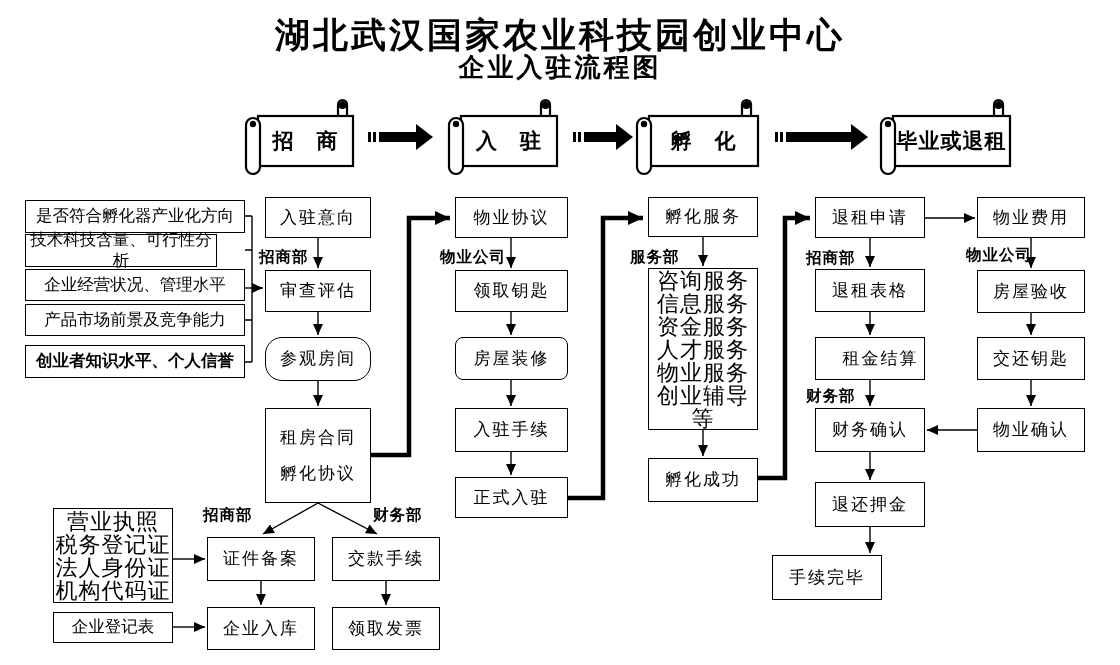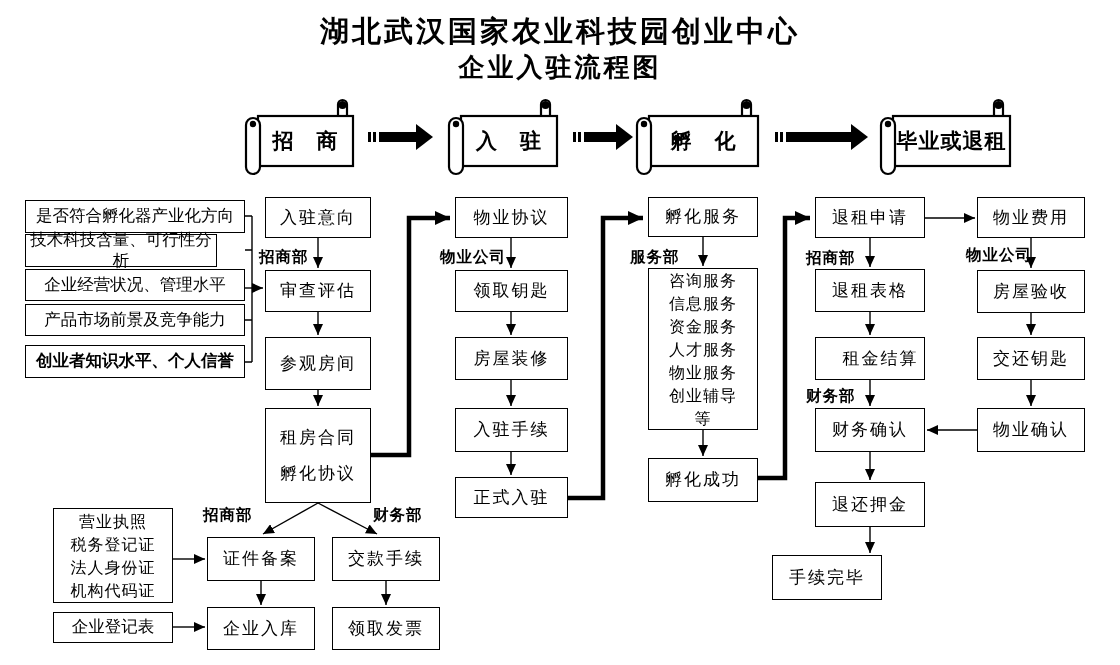--- a/index.html
+++ b/index.html
@@ -1,31 +1,31 @@
 <!DOCTYPE html>
 <html><head>
 <meta charset="utf-8">
 <style>
   html,body{margin:0;padding:0;background:#fff;}
   .stage{
     position:relative;width:1120px;height:665px;background:#ffffff;overflow:hidden;
     font-family:"Liberation Serif","DejaVu Serif",serif;color:#000;
   }
   .title-line{position:absolute;left:0;width:1120px;text-align:center;font-weight:bold;}
-  .title-1{top:12px;font-size:29px;letter-spacing:3px;}
+  .title-1{top:12px;font-size:35px;letter-spacing:3px;}
   .title-2{top:50px;font-size:26px;letter-spacing:3px;}
   .box{
     position:absolute;box-sizing:border-box;background:#fff;border:1.5px solid #000;
     display:flex;flex-direction:column;align-items:center;justify-content:center;
     font-size:17px;letter-spacing:2px;text-align:center;line-height:1.25;z-index:2;
   }
   .box.small-ls{letter-spacing:0;font-size:16.5px;}
   .box .ln{display:block;}
   .contract .ln{line-height:36px;}
-  .docs .ln,.services .ln{line-height:23px;letter-spacing:1px;font-size:16px;}
+  .docs .ln,.services .ln{line-height:23px;letter-spacing:1px;font-size:22px;}
   .dept{
     position:absolute;z-index:2;font-family:"Liberation Sans","DejaVu Sans",sans-serif;
     font-weight:700;font-size:15.5px;white-space:nowrap;letter-spacing:1px;
   }
   .banner-text{
     position:absolute;z-index:3;display:flex;align-items:center;justify-content:center;
     font-weight:bold;font-size:21px;top:124px;height:34px;letter-spacing:1px;
   }
   svg{position:absolute;left:0;top:0;z-index:1;}
 </style>
@@ -151,21 +151,21 @@
 
   <div class="box small-ls" style="left:25px;top:200px;width:220px;height:33px;">是否符合孵化器产业化方向</div>
   <div class="box small-ls" style="left:25px;top:234px;width:192px;height:33px;">技术科技含量、可行性分析</div>
   <div class="box small-ls" style="left:25px;top:269px;width:220px;height:32px;">企业经营状况、管理水平</div>
   <div class="box small-ls" style="left:25px;top:304px;width:220px;height:32px;">产品市场前景及竞争能力</div>
   <div class="box small-ls" style="left:25px;top:345px;width:220px;height:33px;font-weight:bold;">创业者知识水平、个人信誉</div>
 
   <div class="box" style="left:265px;top:197px;width:106px;height:41px;">入驻意向</div>
   <div class="dept" style="left:259px;top:247px;">招商部</div>
   <div class="box" style="left:265px;top:270px;width:106px;height:42px;text-align:right;">审查评估</div>
-  <div class="box" style="left:265px;top:337px;width:106px;height:53px;">参观房间</div>
+  <div class="box" style="left:265px;top:337px;width:106px;height:44px;border-radius:17px;">参观房间</div>
   <div class="box contract" style="left:265px;top:408px;width:106px;height:95px;">
     <span class="ln">租房合同</span>
     <span class="ln">孵化协议</span>
   </div>
 
   <div class="box docs" style="left:53px;top:508px;width:120px;height:95px;">
     <span class="ln">营业执照</span>
     <span class="ln">税务登记证</span>
     <span class="ln">法人身份证</span>
     <span class="ln">机构代码证</span>
@@ -174,21 +174,21 @@
   <div class="dept" style="left:203px;top:505px;">招商部</div>
   <div class="dept" style="left:373px;top:505px;">财务部</div>
   <div class="box" style="left:207px;top:537px;width:108px;height:44px;">证件备案</div>
   <div class="box" style="left:207px;top:607px;width:108px;height:43px;">企业入库</div>
   <div class="box" style="left:332px;top:537px;width:108px;height:44px;">交款手续</div>
   <div class="box" style="left:332px;top:607px;width:108px;height:43px;">领取发票</div>
 
   <div class="box" style="left:455px;top:197px;width:113px;height:41px;">物业协议</div>
   <div class="dept" style="left:440px;top:247px;">物业公司</div>
   <div class="box" style="left:455px;top:270px;width:113px;height:42px;">领取钥匙</div>
-  <div class="box" style="left:455px;top:337px;width:113px;height:43px;">房屋装修</div>
+  <div class="box" style="left:455px;top:337px;width:113px;height:43px;border-radius:8px;">房屋装修</div>
   <div class="box" style="left:455px;top:408px;width:113px;height:44px;">入驻手续</div>
   <div class="box" style="left:455px;top:477px;width:113px;height:41px;">正式入驻</div>
 
   <div class="box" style="left:648px;top:197px;width:110px;height:40px;">孵化服务</div>
   <div class="dept" style="left:630px;top:247px;">服务部</div>
   <div class="box services" style="left:648px;top:268px;width:110px;height:162px;">
     <span class="ln">咨询服务</span>
     <span class="ln">信息服务</span>
     <span class="ln">资金服务</span>
     <span class="ln">人才服务</span>

